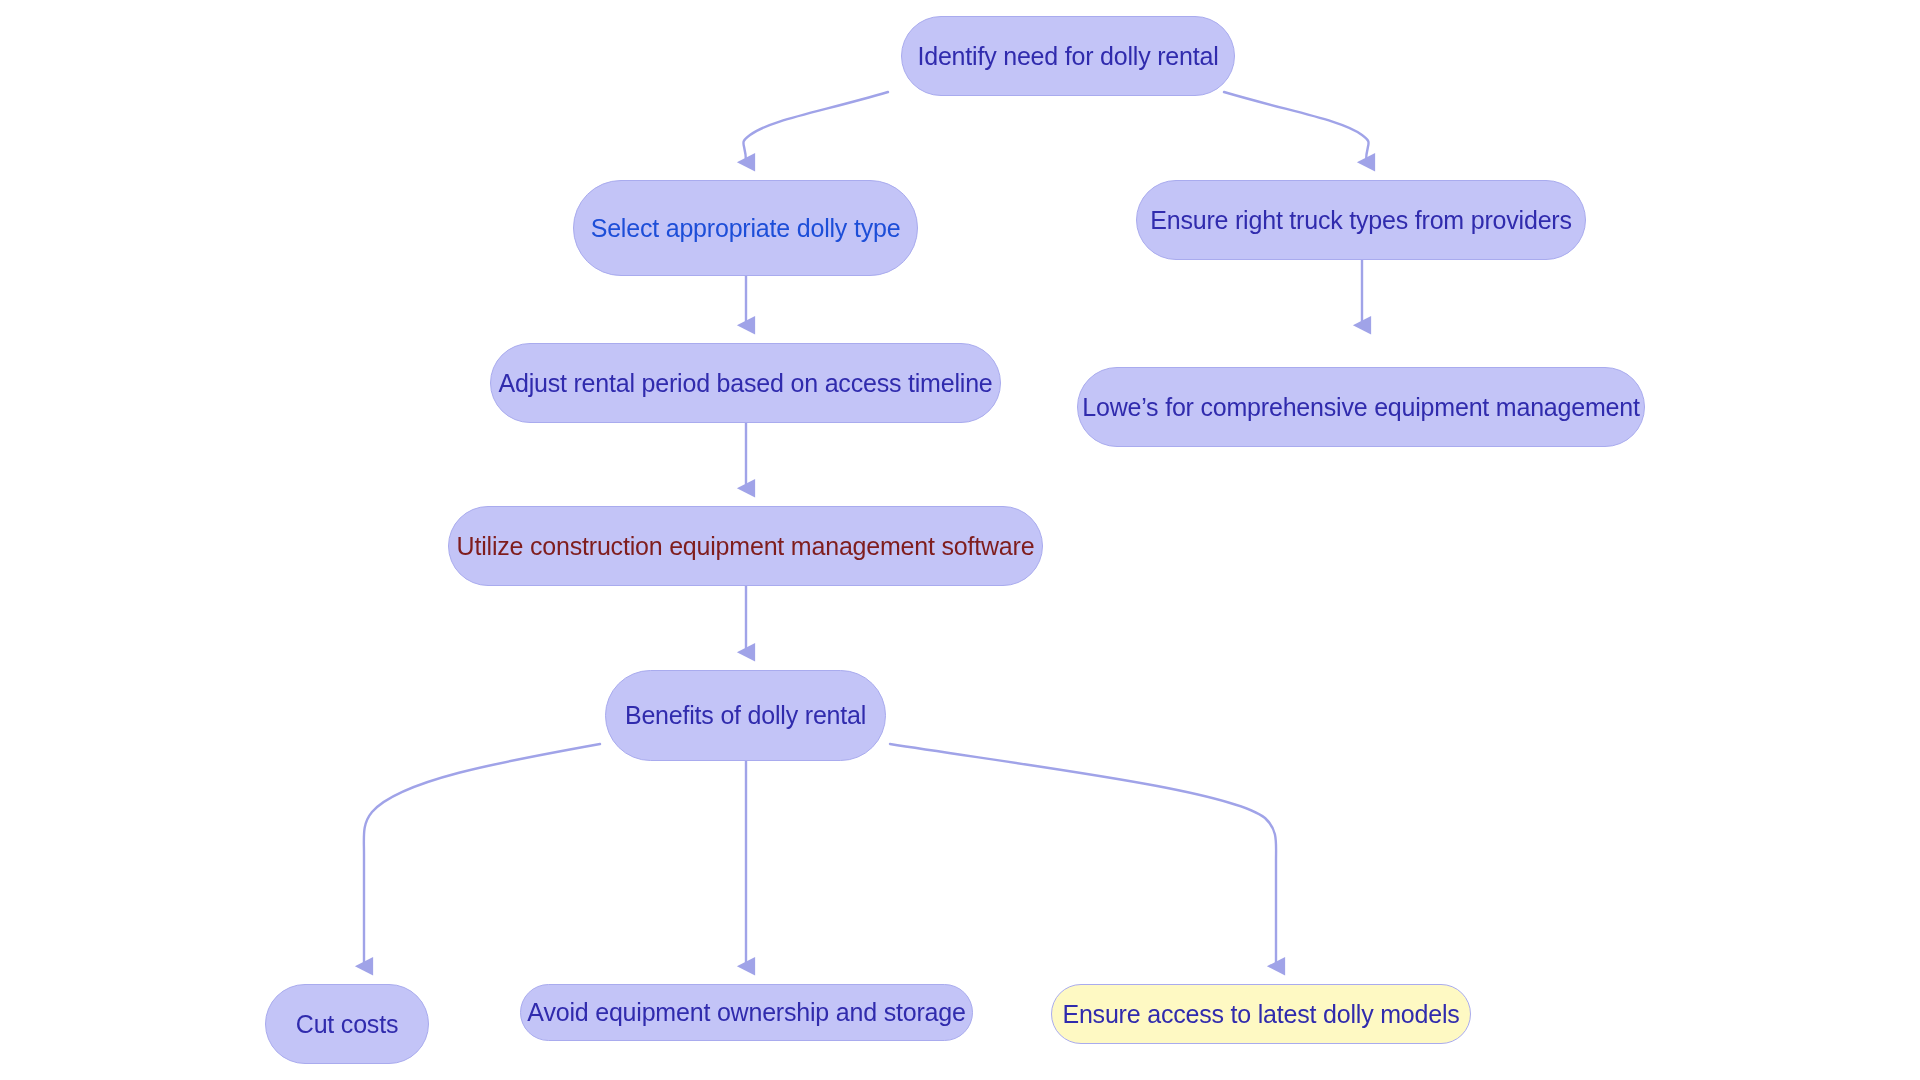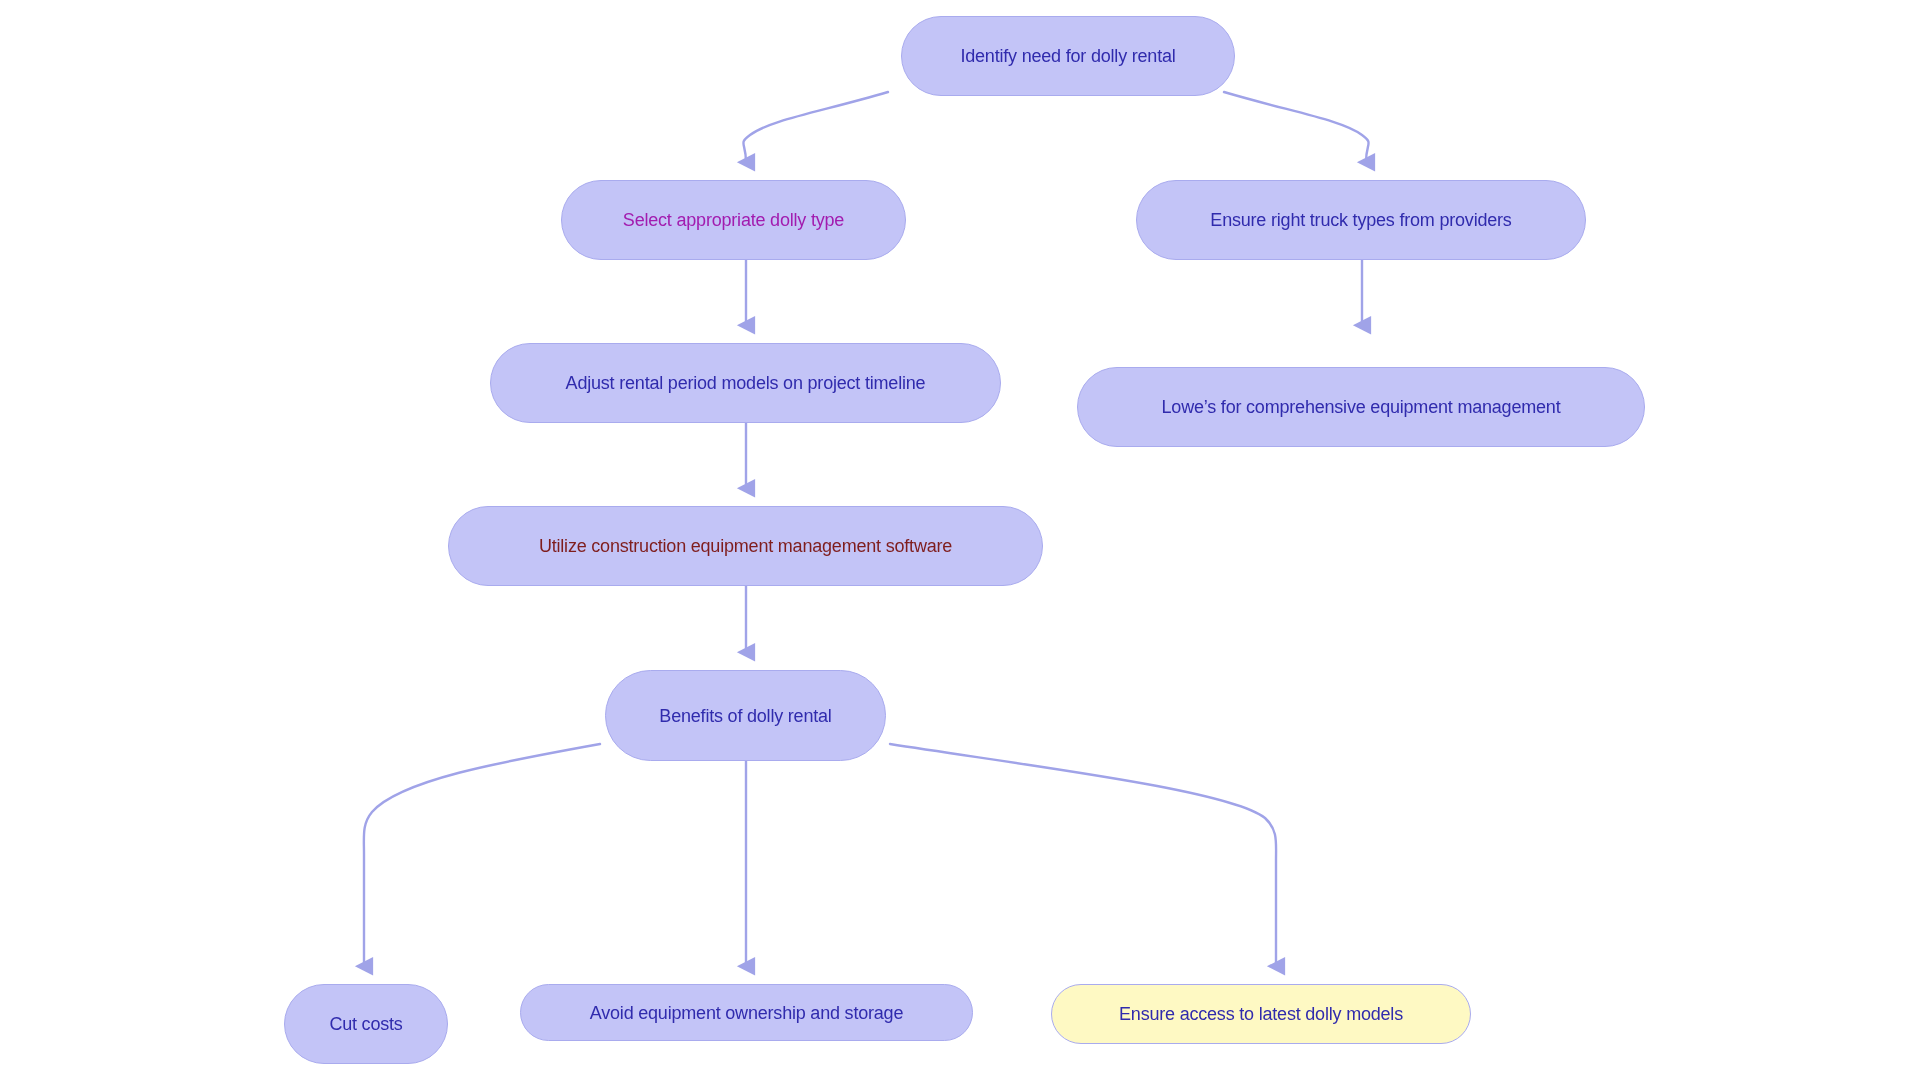--- a/index.html
+++ b/index.html
@@ -31,21 +31,21 @@
   .node {
     position: absolute;
     box-sizing: border-box;
     display: flex;
     align-items: center;
     justify-content: center;
     background: #c3c4f7;
     border: 1.6px solid #a9abee;
     border-radius: 999px;
     color: #302bad;
-    font-size: 18px;
+    font-size: 25px;
     font-weight: 400;
     letter-spacing: -0.2px;
     white-space: nowrap;
     line-height: 1;
     padding: 0 26px;
   }
   .node-label {
     display: block;
   }
 </style>
@@ -70,39 +70,39 @@
         <path d="M 600 744 C 500 762 400 780 372 812 C 362 824 364 836 364 854 L 364 966" marker-end="url(#arrow-head)"></path>
         <path d="M 746 750 L 746 966" marker-end="url(#arrow-head)"></path>
         <path d="M 890 744 C 1030 766 1230 790 1265 818 C 1278 830 1276 842 1276 860 L 1276 966" marker-end="url(#arrow-head)"></path>
       </g>
   </svg>
 
   <div id="node-layer">
       <div class="node" style="left: 901px; top: 16px; width: 334px; height: 80px; background: rgb(195, 196, 247); border-color: rgb(169, 171, 238); color: rgb(48, 43, 173);">
         <span class="node-label">Identify need for dolly rental</span>
       </div>
-      <div class="node" style="left: 561px; top: 180px; width: 345px; height: 80px; background: rgb(195, 196, 247); border-color: rgb(169, 171, 238); color: #a21caf;">
+      <div class="node" style="left: 573px; top: 180px; width: 345px; height: 96px; background: rgb(195, 196, 247); border-color: rgb(169, 171, 238); color: #1d4ed8;">
         <span class="node-label">Select appropriate dolly type</span>
       </div>
       <div class="node" style="left: 1136px; top: 180px; width: 450px; height: 80px; background: rgb(195, 196, 247); border-color: rgb(169, 171, 238); color: rgb(48, 43, 173);">
         <span class="node-label">Ensure right truck types from providers</span>
       </div>
       <div class="node" style="left: 490px; top: 343px; width: 511px; height: 80px; background: rgb(195, 196, 247); border-color: rgb(169, 171, 238); color: rgb(48, 43, 173);">
-        <span class="node-label">Adjust rental period models on project timeline</span>
+        <span class="node-label">Adjust rental period based on access timeline</span>
       </div>
       <div class="node" style="left: 1077px; top: 343px; width: 568px; height: 80px; background: rgb(195, 196, 247); border-color: rgb(169, 171, 238); color: rgb(48, 43, 173); margin-top: 24px;">
         <span class="node-label">Lowe’s for comprehensive equipment management</span>
       </div>
       <div class="node" style="left: 448px; top: 506px; width: 595px; height: 80px; background: rgb(195, 196, 247); border-color: rgb(169, 171, 238); color: #7f1d1d;">
         <span class="node-label">Utilize construction equipment management software</span>
       </div>
       <div class="node" style="left: 605px; top: 670px; width: 281px; height: 91px; background: rgb(195, 196, 247); border-color: rgb(169, 171, 238); color: rgb(48, 43, 173);">
         <span class="node-label">Benefits of dolly rental</span>
       </div>
-      <div class="node" style="left: 284px; top: 984px; width: 164px; height: 80px; background: rgb(195, 196, 247); border-color: rgb(169, 171, 238); color: rgb(48, 43, 173);">
+      <div class="node" style="left: 265px; top: 984px; width: 164px; height: 80px; background: rgb(195, 196, 247); border-color: rgb(169, 171, 238); color: rgb(48, 43, 173);">
         <span class="node-label">Cut costs</span>
       </div>
       <div class="node" style="left: 520px; top: 984px; width: 453px; height: 57px; background: rgb(195, 196, 247); border-color: rgb(169, 171, 238); color: rgb(48, 43, 173);">
         <span class="node-label">Avoid equipment ownership and storage</span>
       </div>
       <div class="node" style="left: 1051px; top: 984px; width: 420px; height: 60px; background: #fef9c3; border-color: rgb(169, 171, 238); color: rgb(48, 43, 173);">
         <span class="node-label">Ensure access to latest dolly models</span>
       </div>
     </div>
 

